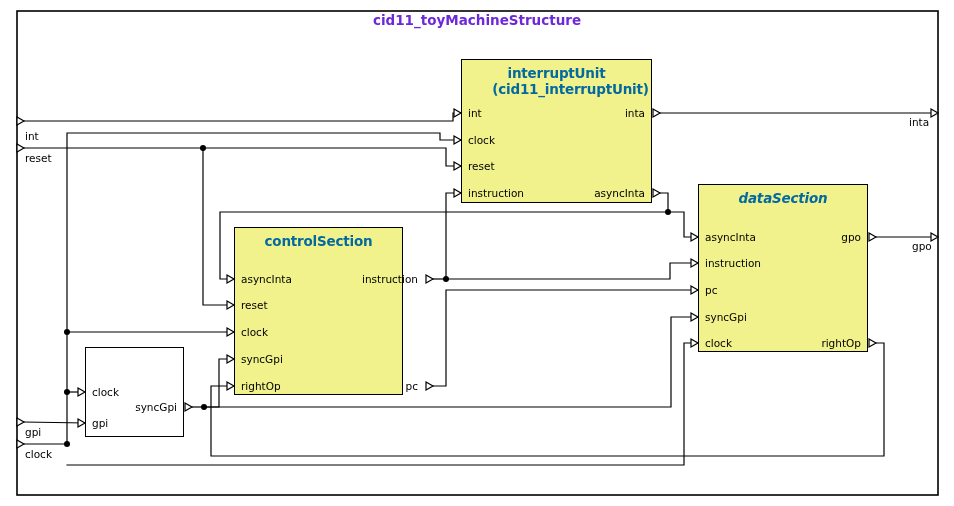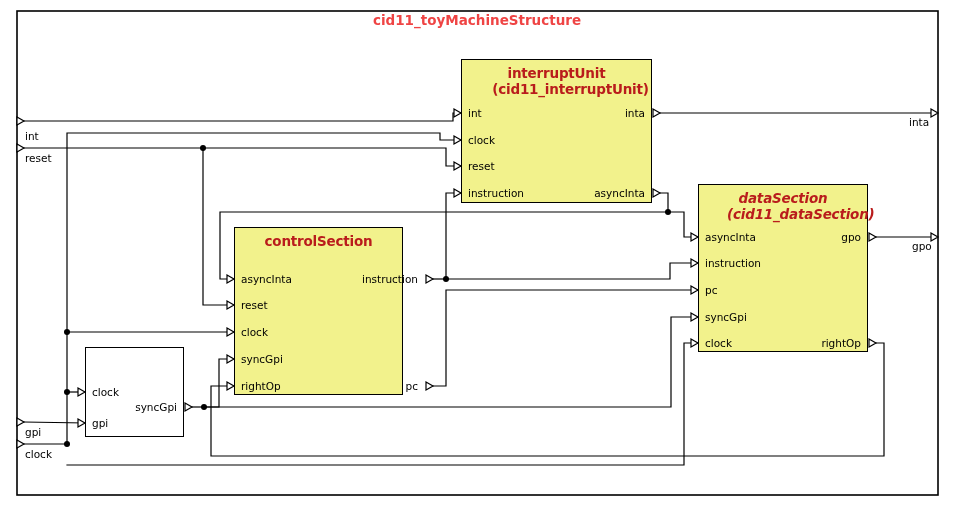--- a/index.html
+++ b/index.html
@@ -20,21 +20,21 @@
   .blk-white{
     position:absolute;
     background:#ffffff;
     border:1.4px solid #000;
     box-sizing:border-box;
   }
   .blk-title{
     position:absolute;left:0;right:0;top:5px;
     text-align:center;
     font-size:13.5px;font-weight:bold;
-    color:#b91c1c;line-height:16px;
+    color:#0369a1;line-height:16px;
     letter-spacing:-0.2px;
   }
   .blk-title .l2{display:block;padding-left:28px;}
   .port-label{
     position:absolute;
     font-size:10.5px;
     color:#000;
     white-space:nowrap;
     line-height:11px;
   }
@@ -46,21 +46,21 @@
     color:#000;
     white-space:nowrap;
     line-height:11px;
   }
   #diagram-title{
     position:absolute;
     left:0;right:0;top:12px;
     text-align:center;
     font-size:13.5px;
     font-weight:bold;
-    color:#ef4444;
+    color:#6d28d9;
   }
 </style>
 </head>
 <body>
 
 <div id="canvas">
 
   <div id="diagram-title">cid11_toyMachineStructure</div>
 
   <svg id="svg-layer" xmlns="http://www.w3.org/2000/svg">
@@ -192,21 +192,20 @@
   <div class="port-label port-in" style="left:241px;top:300px;">reset</div>
   <div class="port-label port-in" style="left:241px;top:327px;">clock</div>
   <div class="port-label port-in" style="left:241px;top:354px;">syncGpi</div>
   <div class="port-label port-in" style="left:241px;top:381px;">rightOp</div>
   <div class="port-label port-out" style="left:318px;top:274px;width:100px;">instruction</div>
   <div class="port-label port-out" style="left:348px;top:381px;width:70px;">pc</div>
 
   <div class="blk" style="left:698px;top:184px;width:170px;height:168px;font-style:italic;">
     <div class="blk-title">
       <span>dataSection</span>
-      <span class="l2">(cid11_dataSection)</span>
     </div>
   </div>
   <div class="port-label port-in" style="left:705px;top:232px;">asyncInta</div>
   <div class="port-label port-in" style="left:705px;top:258px;">instruction</div>
   <div class="port-label port-in" style="left:705px;top:285px;">pc</div>
   <div class="port-label port-in" style="left:705px;top:312px;">syncGpi</div>
   <div class="port-label port-in" style="left:705px;top:338px;">clock</div>
   <div class="port-label port-out" style="left:791px;top:232px;width:70px;">gpo</div>
   <div class="port-label port-out" style="left:781px;top:338px;width:80px;">rightOp</div>
 

